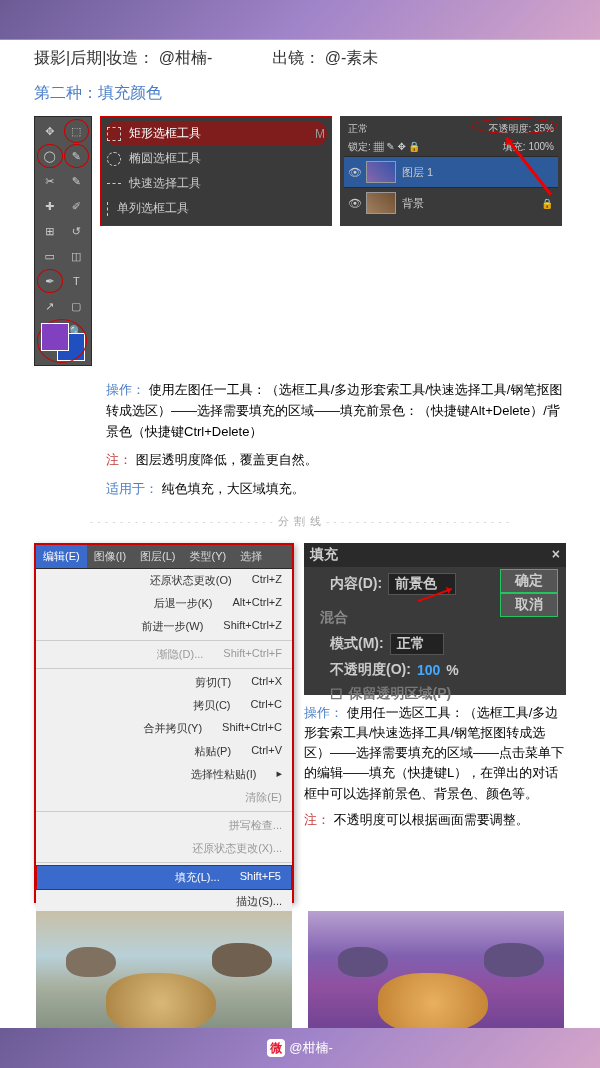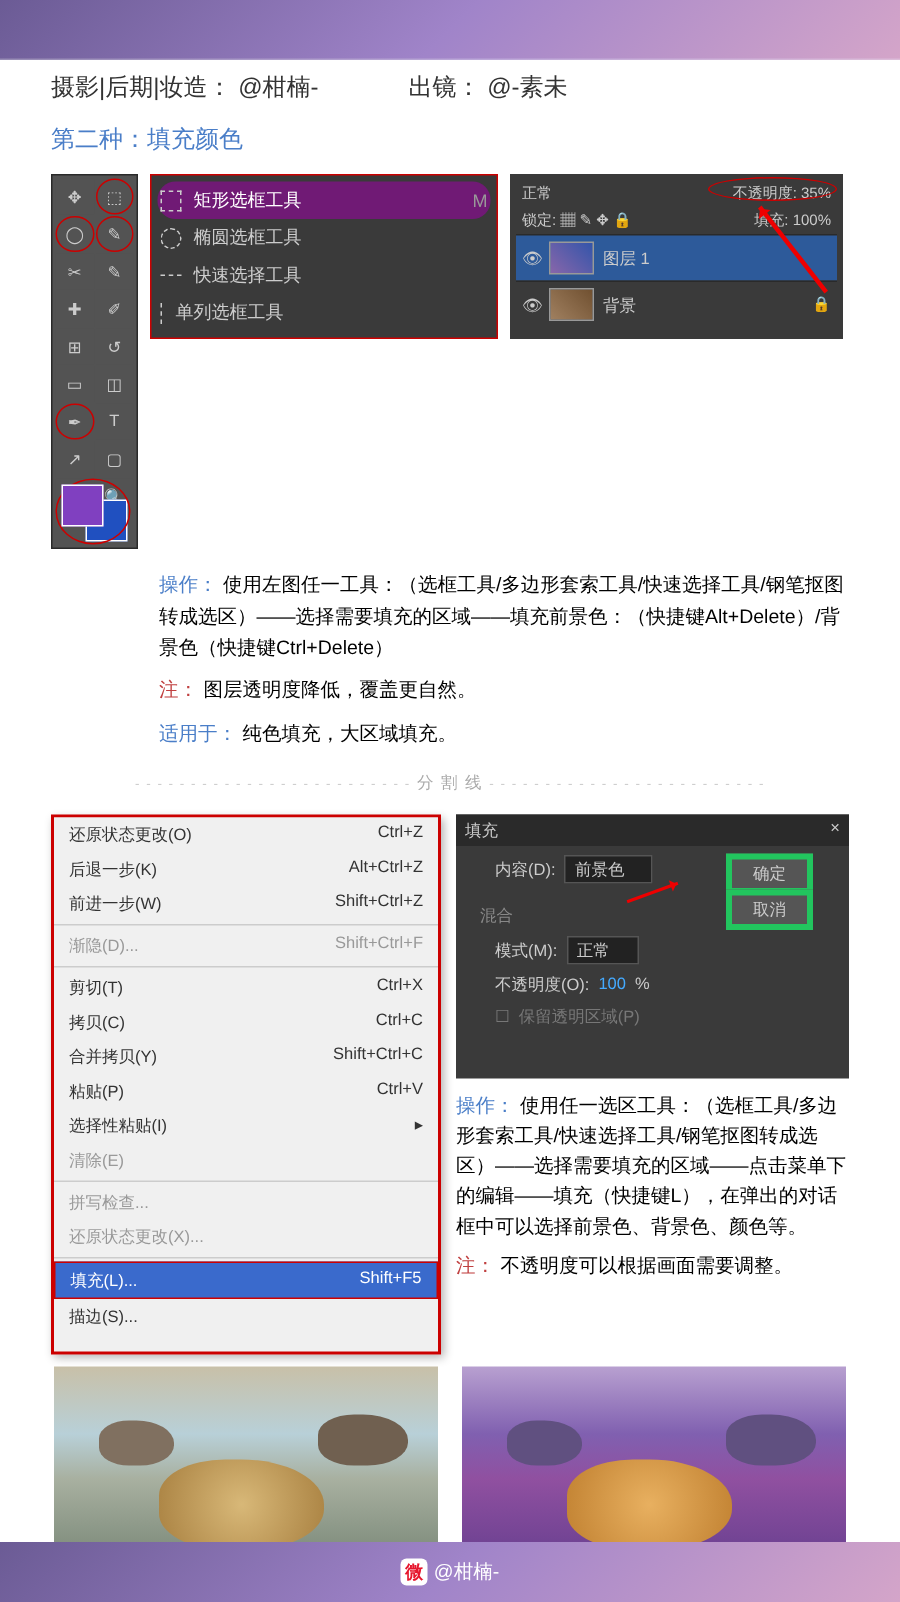--- a/index.html
+++ b/index.html
@@ -88,21 +88,21 @@
   .marquee-panel .mrow {
     display: flex;
     align-items: center;
     padding: 4px 2px;
     gap: 8px;
   }
   .mrow .icon-sq { width: 14px; height: 14px; border: 1px dashed #ccc; }
   .mrow .icon-circ { width: 14px; height: 14px; border: 1px dashed #ccc; border-radius: 50%; }
   .mrow .icon-lineH { width: 14px; height: 2px; border-top: 1px dashed #ccc; }
   .mrow .icon-lineV { width: 2px; height: 14px; border-left: 1px dashed #ccc; }
-  .mrow.hl { background: #701a75; color: #fff; border-radius: 12px; }
+  .mrow.hl { background: #7f1d1d; color: #fff; border-radius: 12px; }
   .mkey { margin-left: auto; color: #999; }
   .layers-panel {
     width: 222px;
     height: 110px;
     background: #3a3a3a;
     color: #ccc;
     font-size: 11px;
     padding: 4px;
     position: relative;
   }
@@ -185,51 +185,52 @@
     color: #ddd;
     display: flex;
     font-size: 11px;
     border-bottom: 1px solid #2a2a2a;
   }
   .menubar span { padding: 4px 7px; cursor: pointer; }
   .menubar span.active { background: #3a6acc; color: #fff; }
   .menu-body { background: #f0f0f0; color: #333; }
   .menu-body .mi {
     display: flex;
-    justify-content: space-between;
+    justify-content: flex-end;
     padding: 4px 10px;
     cursor: pointer;
     gap: 20px;
   }
   .menu-body .mi.dim { color: #999; }
   .menu-body .sep { border-top: 1px solid #ccc; margin: 2px 0; }
   .menu-body .mi.hl {
     background: #3a6acc;
     color: #fff;
     border: 1px solid #c00;
   }
   .fill-dialog {
     width: 262px;
-    height: 176px;
+    height: 152px;
     background: #3a3a3a;
     color: #ccc;
-    font-size: 11px;
+    font-size: 14px;
     padding: 6px;
     position: relative;
+    font-weight: bold;
   }
   .fill-title {
     display: flex;
     justify-content: space-between;
     background: #2a2a2a;
     padding: 3px 6px;
     margin: -6px -6px 6px -6px;
   }
   .fill-row { display: flex; align-items: center; gap: 6px; margin: 6px 0; padding-left: 20px; }
   .fill-row .sel-box { background: #222; padding: 1px 18px 1px 6px; border: 1px solid #555; }
-  .fill-btn { background: #555; border: 4px solid #22c55e; padding: 2px 14px; position: absolute; right: 24px; }
+  .fill-btn { background: #555; border: 1px solid #22c55e; padding: 2px 14px; position: absolute; right: 8px; }
   .val-blue { color: #4af; }
   .fill-arrow {
     position: absolute;
     top: 34px; left: 130px;
     width: 2px; height: 36px;
     background: #e00;
     transform: rotate(70deg);
   }
   .fill-arrow::after {
     content:'';
@@ -388,20 +389,27 @@
       <span>纯色填充，大区域填充。</span>
     </p>
   </div>
 
   <div class="divider-line">
     <span>分 割 线</span>
   </div>
 
   <div class="row2">
     <div class="edit-menu">
+      <div class="menubar">
+        <span class="active">编辑(E)</span>
+        <span>图像(I)</span>
+        <span>图层(L)</span>
+        <span>类型(Y)</span>
+        <span>选择</span>
+      </div>
       <div class="menu-body">
         <div class="mi">
             <span>还原状态更改(O)</span>
             <span>Ctrl+Z</span>
           </div>
         <div class="mi">
             <span>后退一步(K)</span>
             <span>Alt+Ctrl+Z</span>
           </div>
         <div class="mi">

